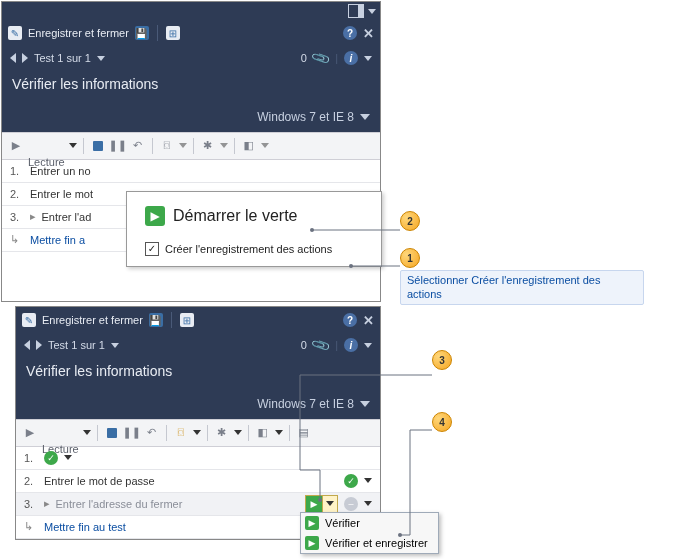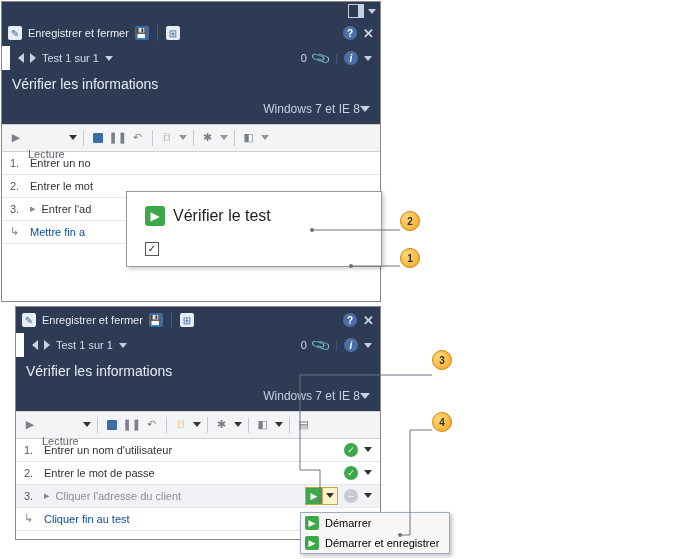--- a/index.html
+++ b/index.html
@@ -37,37 +37,37 @@
   }
   .titlebar .spacer { flex: 1; }
   .subbar {
     background: #2e3b55;
     color: #d4dbe8;
     display: flex;
     align-items: center;
     height: 24px;
     padding: 0 8px;
     gap: 6px;
-    margin-left: 8px;
   }
   .subbar .spacer { flex: 1; }
   .headerblock {
     background: #2e3b55;
     color: #e8ecf3;
     padding: 6px 10px 8px 10px;
   }
   .headerblock .title {
     font-size: 14px;
     line-height: 1.25;
   }
   .headerblock .row2 {
     display: flex;
     justify-content: flex-end;
     align-items: center;
-    margin-top: 8px;
+    margin-top: 16px;
+    gap: 6px;
   }
   .env-label { color: #c7d0e0; font-size: 12px; }
   .toolbar {
     background: #f3f4f6;
     border-top: 1px solid #cfcfd6;
     border-bottom: 1px solid #cfcfd6;
     height: 26px;
     display: flex;
     align-items: center;
     padding: 0 6px;
@@ -366,24 +366,25 @@
         <span style="width:14px;color:#888">↳</span>
         <span>Mettre fin a</span>
       </div>
     </div>
   </div>
 </div>
 
 <div class="overlay-panel" style="left:126px;top:191px;width:222px;">
   <div class="big-start">
     <span class="big-play">▶</span>
-    <span>Vérifier le test</span>
+    <span>Démarrer le verte</span>
   </div>
   <div class="chk-row">
     <span class="chk">✓</span>
+    <span>Créer l'enregistrement des actions</span>
   </div>
 </div>
 
 <div class="window-frame" style="left:15px;top:306px;width:364px;height:232px;">
   <div class="window" style="left:0;top:0;right:0;bottom:0;border:none;">
     <div class="titlebar">
       <span class="icon-sq" style="background:#e8ecf3;color:#3a6ea5;">✎</span>
       <span>Enregistrer et fermer</span>
       <span class="icon-sq icon-save">💾</span>
       <span class="tb-sep" style="background:#4a5a78"></span>
@@ -431,77 +432,77 @@
       <span class="arr-down"></span>
       <span class="tb-sep"></span>
       <span class="tb-btn">◧</span>
       <span class="arr-down"></span>
       <span class="tb-sep"></span>
       <span class="tb-btn">▤</span>
     </div>
     <div class="steps">
       <div class="step-row">
         <span class="num">1.</span>
-        <span style="flex:1">Entrer un nom d'utilisateur</span>
         <span class="status-dot green">✓</span>
         <span class="arr-down"></span>
       </div>
       <div class="step-row">
         <span class="num">2.</span>
         <span style="flex:1">Entrer le mot de passe</span>
         <span class="status-dot green">✓</span>
         <span class="arr-down"></span>
       </div>
       <div class="step-row dim" style="background:#f1f2f5;">
         <span class="num">3.</span>
         <span style="color:#888">▸</span>
-        <span style="flex:1">Cliquer l'adresse du client</span>
+        <span style="flex:1">Entrer l'adresse du fermer</span>
         <span class="drop-split">
           <span class="play-square">▶</span>
           <span class="arr-cell">
               <span class="arr-down"></span>
             </span>
         </span>
         <span class="status-dot" style="background:#c7cbd4;">–</span>
         <span class="arr-down"></span>
       </div>
       <div class="step-row link">
         <span style="width:14px;color:#888">↳</span>
-        <span>Cliquer fin au test</span>
+        <span>Mettre fin au test</span>
       </div>
     </div>
   </div>
 </div>
 
 <div class="menu" style="left:300px;top:512px;">
   <div class="menu-item">
     <span class="menu-icon">▶</span>
-    <span>Démarrer</span>
+    <span>Vérifier</span>
   </div>
   <div class="menu-item">
     <span class="menu-icon">▶</span>
-    <span>Démarrer et enregistrer</span>
+    <span>Vérifier et enregistrer</span>
   </div>
 </div>
 
 <svg class="connector" style="left:0;top:0;width:681px;height:559px;">
   <line x1="312" y1="230" x2="400" y2="230" stroke="#6b7280" stroke-width="1"></line>
   <line x1="351" y1="266" x2="400" y2="266" stroke="#6b7280" stroke-width="1"></line>
   <polyline points="320,500 320,470 300,470 300,375 432,375" fill="none" stroke="#6b7280" stroke-width="1"></polyline>
   <polyline points="400,535 410,535 410,430 432,430" fill="none" stroke="#6b7280" stroke-width="1"></polyline>
   <circle cx="312" cy="230" r="2" fill="#6b7280"></circle>
   <circle cx="351" cy="266" r="2" fill="#6b7280"></circle>
   <circle cx="320" cy="500" r="2" fill="#6b7280"></circle>
   <circle cx="400" cy="535" r="2" fill="#6b7280"></circle>
 </svg>
 
 <div class="callout" style="left:400px;top:211px;flex-direction:column;align-items:flex-start;gap:2px;">
   <span class="num-badge">2</span>
 </div>
 <div class="callout" style="left:400px;top:248px;flex-direction:column;align-items:flex-start;gap:2px;">
   <span class="num-badge">1</span>
+  <span class="label">Sélectionner Créer l'enregistrement des actions</span>
 </div>
 <div class="callout" style="left:432px;top:350px;flex-direction:column;align-items:flex-start;gap:2px;">
   <span class="num-badge">3</span>
 </div>
 <div class="callout" style="left:432px;top:412px;flex-direction:column;align-items:flex-start;gap:2px;">
   <span class="num-badge">4</span>
 </div>
 
 </body></html>

